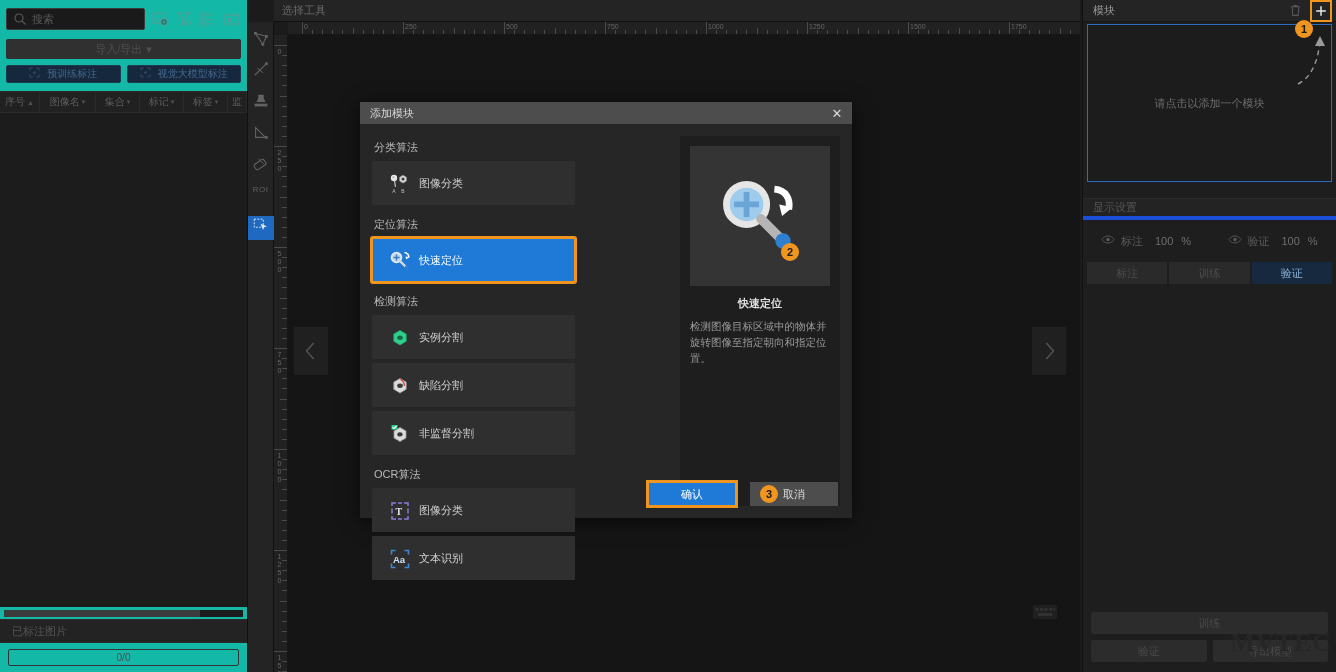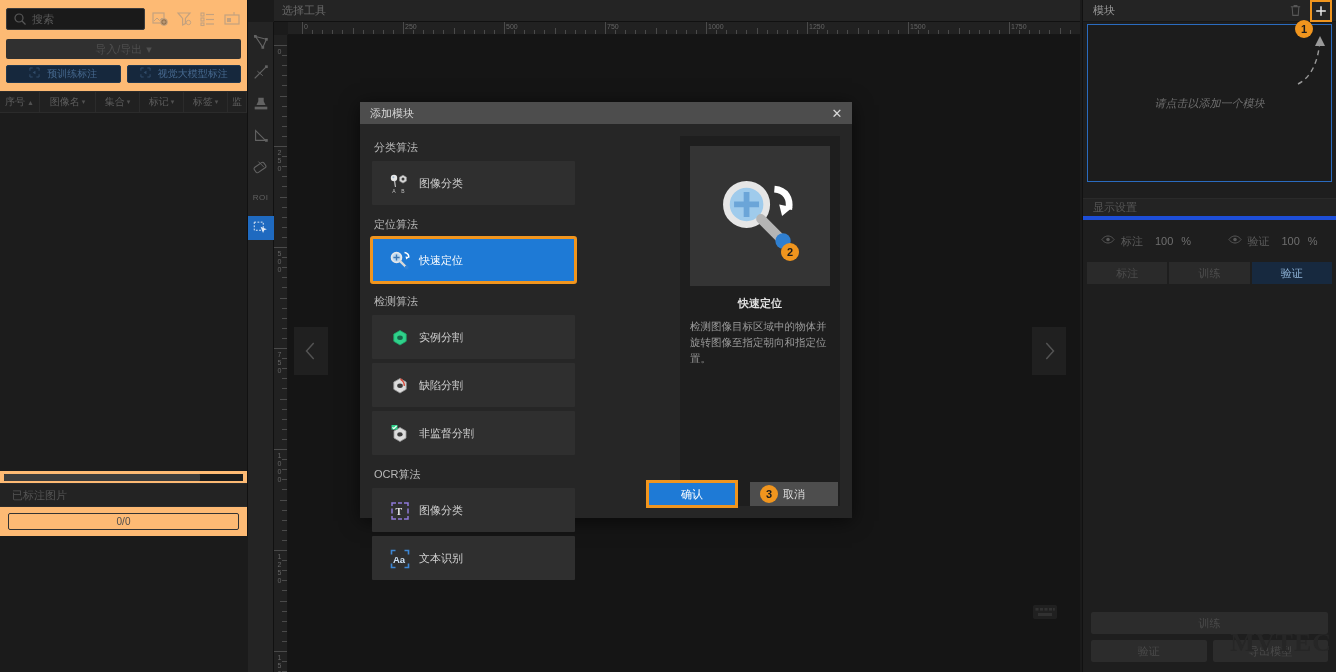--- a/index.html
+++ b/index.html
@@ -7,22 +7,22 @@
     width: 1336px; height: 672px;
     background: #1b1b1b;
     font-family: "Liberation Sans", "DejaVu Sans", sans-serif;
     overflow: hidden;
     color: #c8c8c8;
   }
   .app { position: relative; width: 1336px; height: 672px; }
 
   
   .left-panel {
-    position: absolute; left: 0; top: 0; width: 248px; height: 536px;
-    background: #fdba74; border-right: 1px solid #111;
+    position: absolute; left: 0; top: 0; width: 248px; height: 672px;
+    background: #14b8a6; border-right: 1px solid #111;
     display: flex; flex-direction: column;
   }
   .search-row { display: flex; align-items: center; gap: 6px; padding: 8px 6px 4px 6px; }
   .search-box {
     flex: 1; height: 22px; background: #1a1a1a; border: 1px solid #3a3a3a;
     display: flex; align-items: center; gap: 5px; padding: 0 6px; border-radius: 2px;
   }
   .search-box .ph { font-size: 11px; color: #5a5a5a; }
   .ic { width: 14px; height: 14px; opacity: .55; flex: 0 0 auto; }
   .ic svg { display: block; }
@@ -67,21 +67,21 @@
     font-size: 10px; color: #4c4c4c;
   }
 
   
   .vtoolbar {
     position: absolute; left: 248px; top: 22px; width: 26px; height: 650px;
     background: #242424; border-right: 1px solid #111;
     display: flex; flex-direction: column; align-items: center; padding-top: 8px; gap: 7px;
   }
   .vtool {
-    width: 24px; height: 24px; display: flex; align-items: center; justify-content: center;
+    width: 24px; height: 24px; display: flex; align-items: flex-start; justify-content: center;
     opacity: .45; cursor: pointer;
   }
   .vtool.sel { background: #1f6ac0; opacity: 1; width: 26px; }
   .vtool .roi-txt { font-size: 8px; color: #aaa; letter-spacing: .5px; }
 
   
   .center {
     position: absolute; left: 274px; top: 0; width: 806px; height: 672px;
     background: #1b1b1b;
   }
@@ -131,21 +131,21 @@
   .hdr-ic { width: 16px; height: 16px; opacity: .5; cursor: pointer; }
   .plus-btn {
     width: 22px; height: 22px; display: flex; align-items: center; justify-content: center;
     border: 2px solid #f0951e; cursor: pointer;
   }
   .module-box {
     margin: 2px 4px 0 4px; height: 158px; border: 1px solid #2a6bbf;
     background: #1c1c1c; display: flex; align-items: center; justify-content: center;
     position: relative;
   }
-  .module-box .hint { font-size: 11px; color: #6e6e6e; font-style: italic; }
+  .module-box .hint { font-size: 11px; color: #6e6e6e; }
   .disp-settings {
     margin-top: 16px; height: 22px; background: #232323;
     border-top: 1px solid #2a2a2a; border-bottom: 4px solid #1d4ed8;
     display: flex; align-items: center; padding-left: 10px;
     font-size: 11px; color: #555;
   }
   .pct-row { display: flex; height: 42px; align-items: center; }
   .pct-item {
     flex: 1; display: flex; align-items: center; gap: 6px; padding-left: 18px;
     font-size: 11px; color: #5c5c5c;

